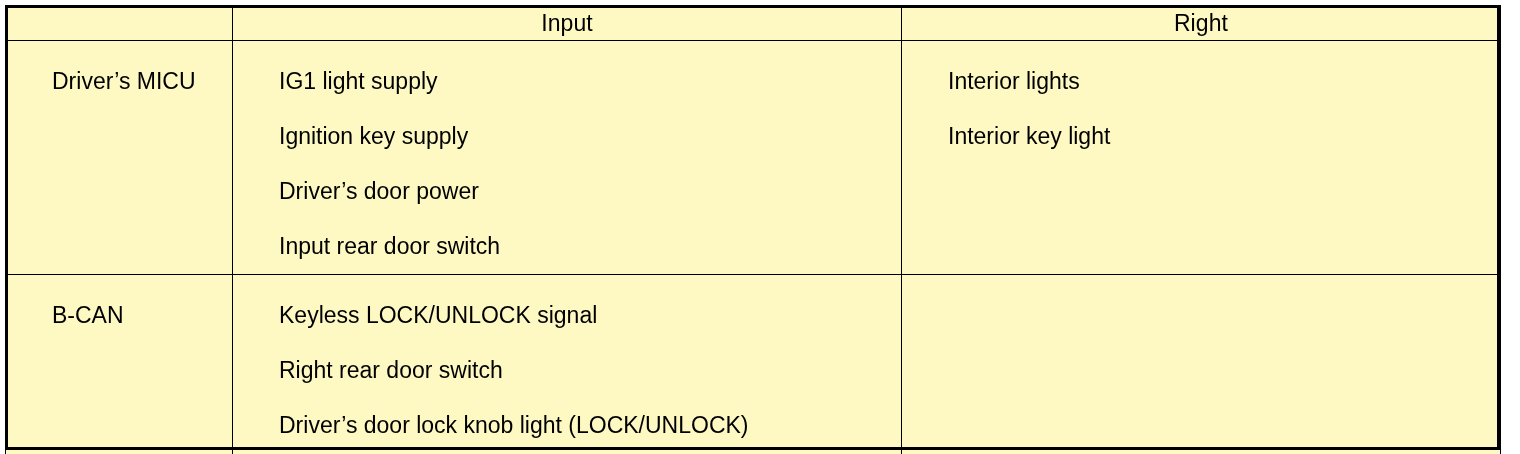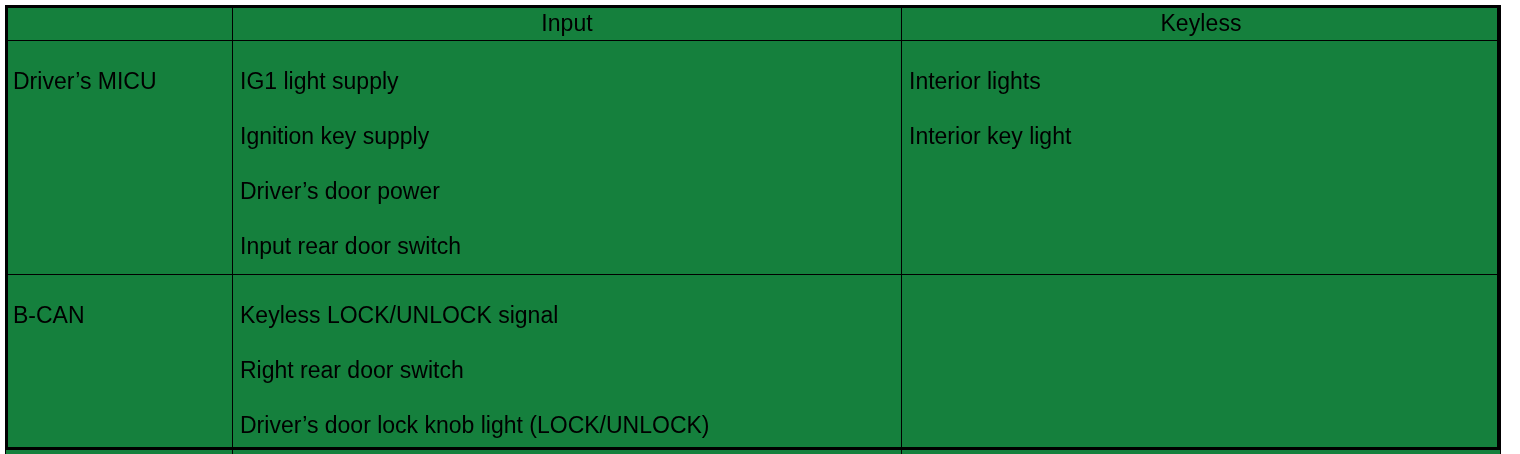--- a/index.html
+++ b/index.html
@@ -37,21 +37,21 @@
   .io-table col.col-source { width: 227px; }
   .io-table col.col-input  { width: 669px; }
   .io-table col.col-output { width: 599px; }
 
   .io-table th,
   .io-table td {
     border: 1.5px solid #000000;
     padding: 0;
     margin: 0;
     vertical-align: top;
-    background: #15803d;
+    background: #fef9c3;
   }
 
   
   .frame-outline {
     position: absolute;
     left: 5px;
     top: 5px;
     width: 1495px;
     height: 445px;
     border: 3px solid #000000;
@@ -76,21 +76,21 @@
     padding: 13px 0 0 7px;
     font-size: 23px;
     line-height: 55px;
   }
 
   .cell-inner .line {
     white-space: nowrap;
     height: 55px;
   }
 
-  .row-body td { height: 203px; }
+  .row-body td { height: 203px; padding-left: 39px; }
   .row-body.row-last td { height: 207px; }
 
   .source-cell .cell-inner { padding-top: 13px; }
 
   .empty-cell { }
 </style>
 </head>
 <body>
 
 <div class="sheet">
@@ -99,21 +99,21 @@
     <colgroup>
       <col class="col-source">
       <col class="col-input">
       <col class="col-output">
     </colgroup>
 
     <thead>
       <tr>
         <th class="head-blank"></th>
         <th>Input</th>
-        <th>Keyless</th>
+        <th>Right</th>
       </tr>
     </thead>
 
     <tbody>
 
       <tr class="row-body">
         <td class="source-cell">
           <div class="cell-inner">
             <div class="line">Driver’s MICU</div>
           </div>

